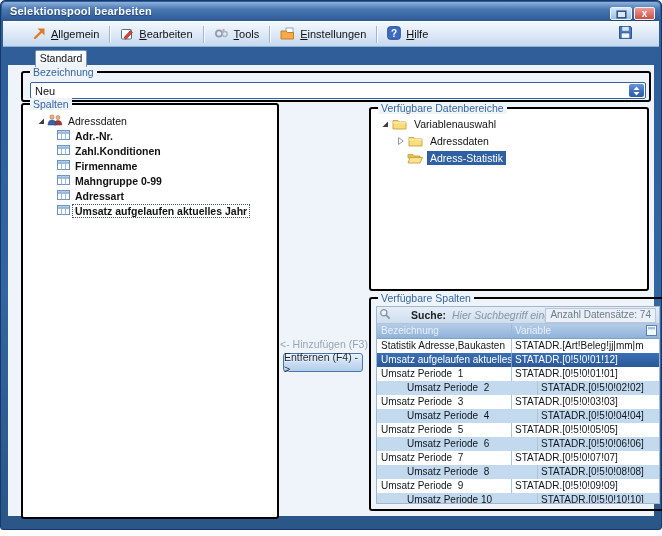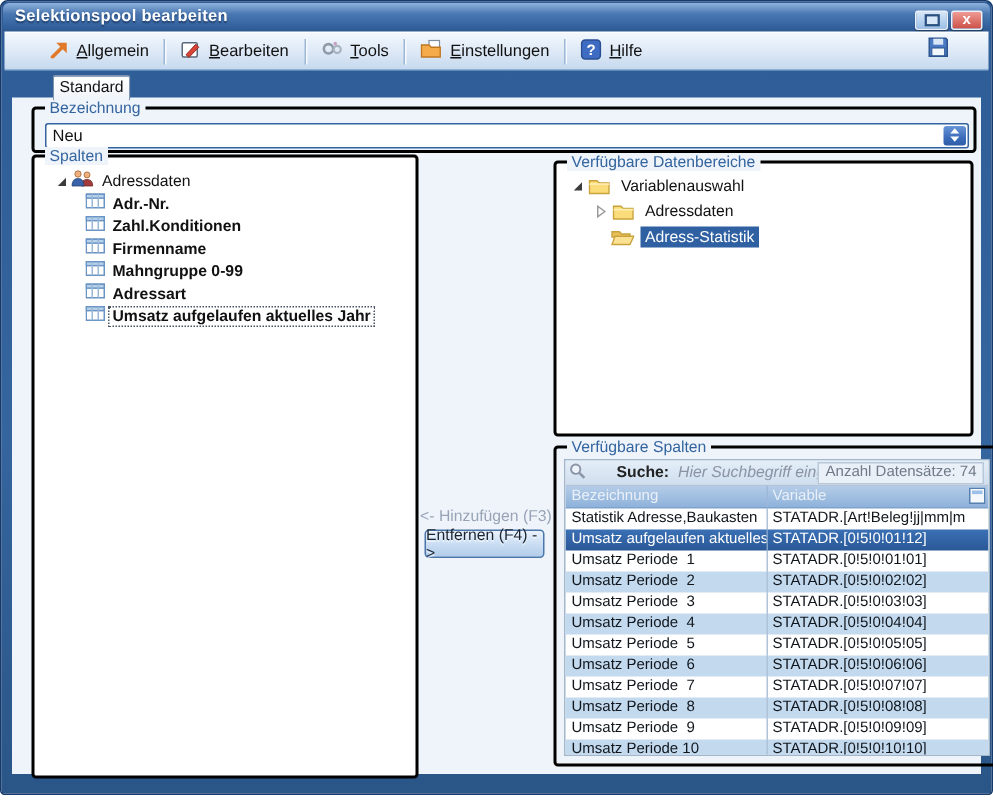--- a/index.html
+++ b/index.html
@@ -128,21 +128,21 @@
     background:linear-gradient(#b4cce8,#8fb2da); border-bottom:1px solid #7fa2cc;
     font-size:10px; color:#eaf0f7; line-height:13px;
   }
   .thead .c1 { width:135px; padding-left:4px; box-sizing:border-box; border-right:1px solid #9db8da; }
   .thead .c2 { flex:1; padding-left:3px; }
   .chooser { position:absolute; right:2px; top:1px; }
   .tbody { }
   .trow { display:flex; height:14px; line-height:14px; font-size:10px; color:#10161c; white-space:pre; }
   .trow .c1 { width:135px; padding-left:4px; box-sizing:border-box; border-right:1px solid #aec2d8; overflow:hidden; }
   .trow .c2 { flex:1; padding-left:3px; overflow:hidden; }
-  .trow.st-alt { background:#c3d9ee; }
+  .trow.st-alt { background:#c3d9ee;padding-left:26px; }
   .trow.st-selected { background:linear-gradient(#3a70b5,#2a5897); color:#fff; }
   .trow.st-selected .c1 { border-right-color:#7fa0c8; }
 </style>
 </head>
 <body>
 
 <div class="window">
 
   <div class="titlebar">
     <span class="title-text">Selektionspool bearbeiten</span>

